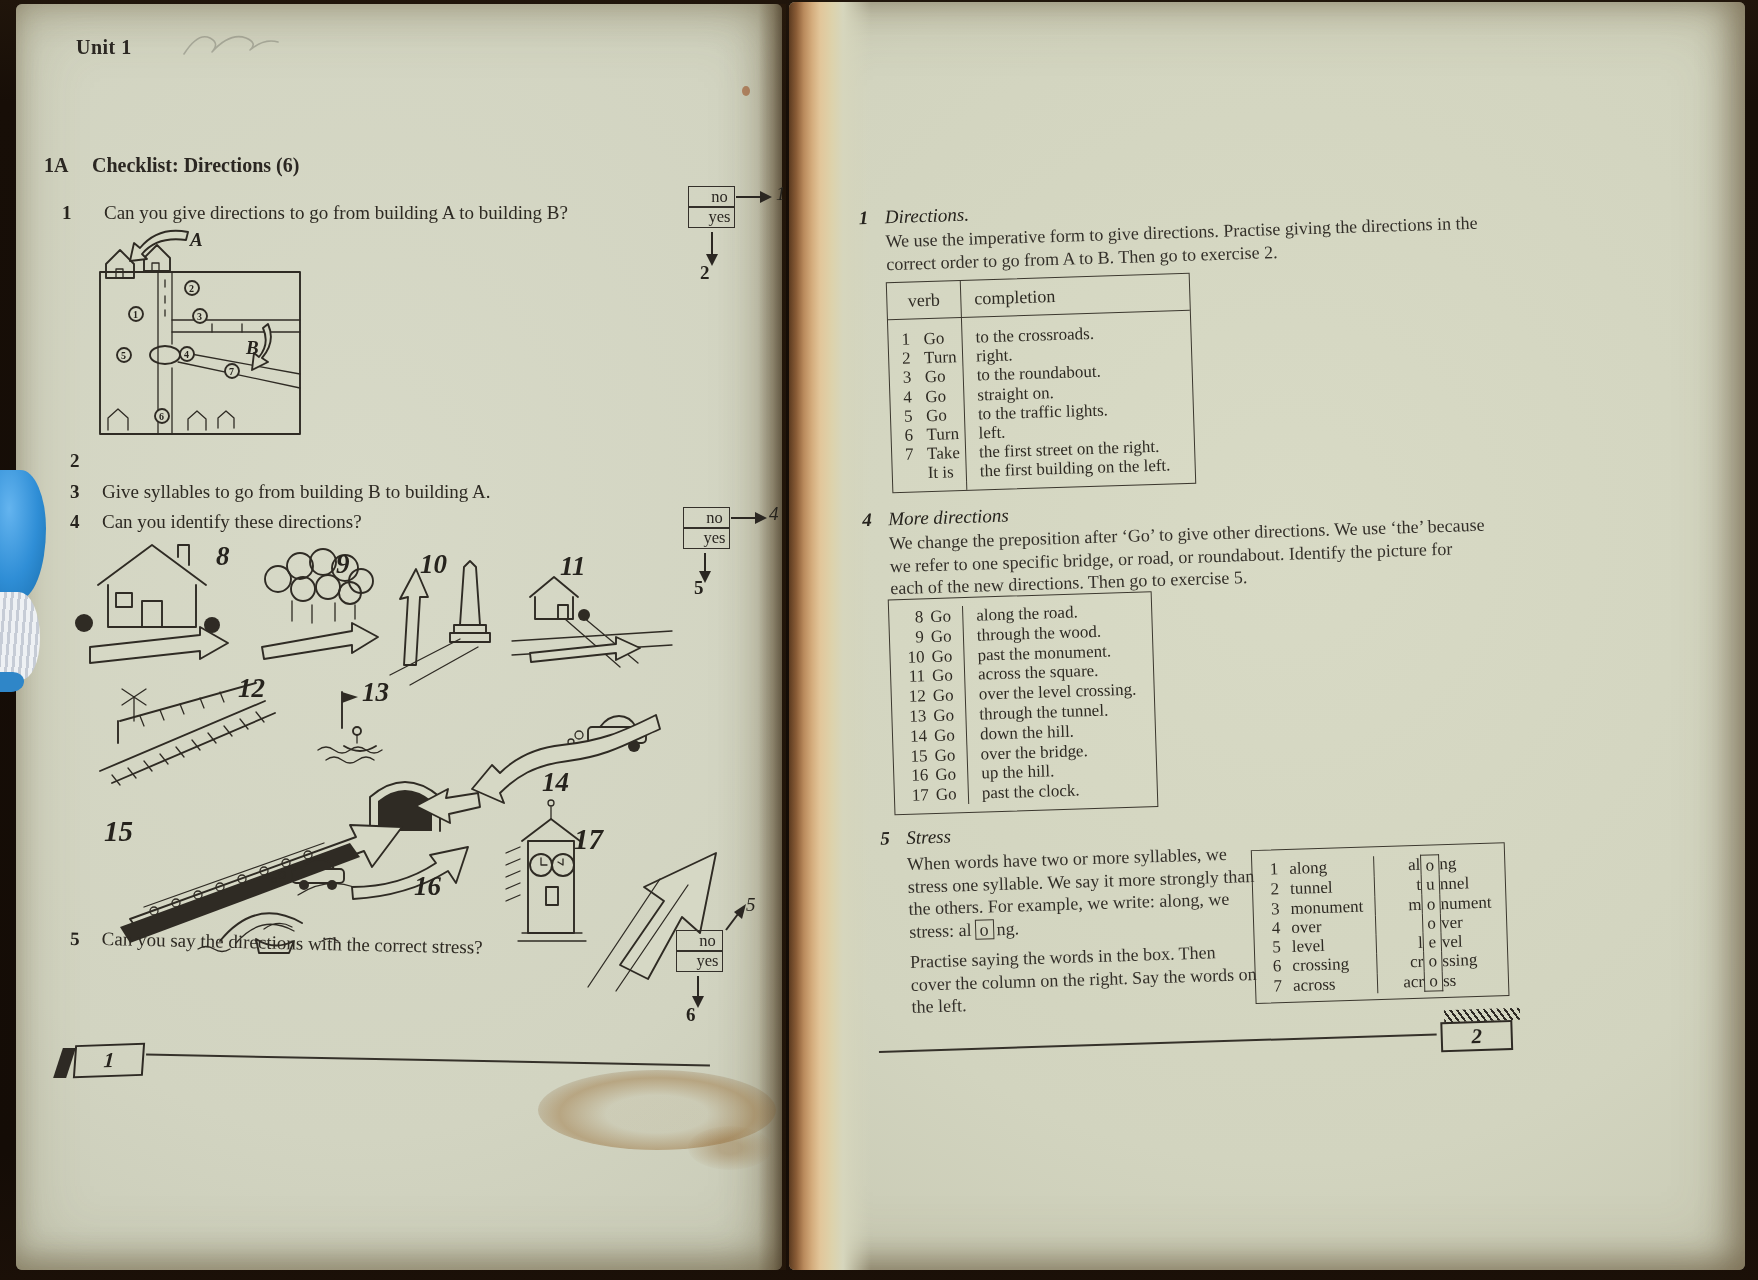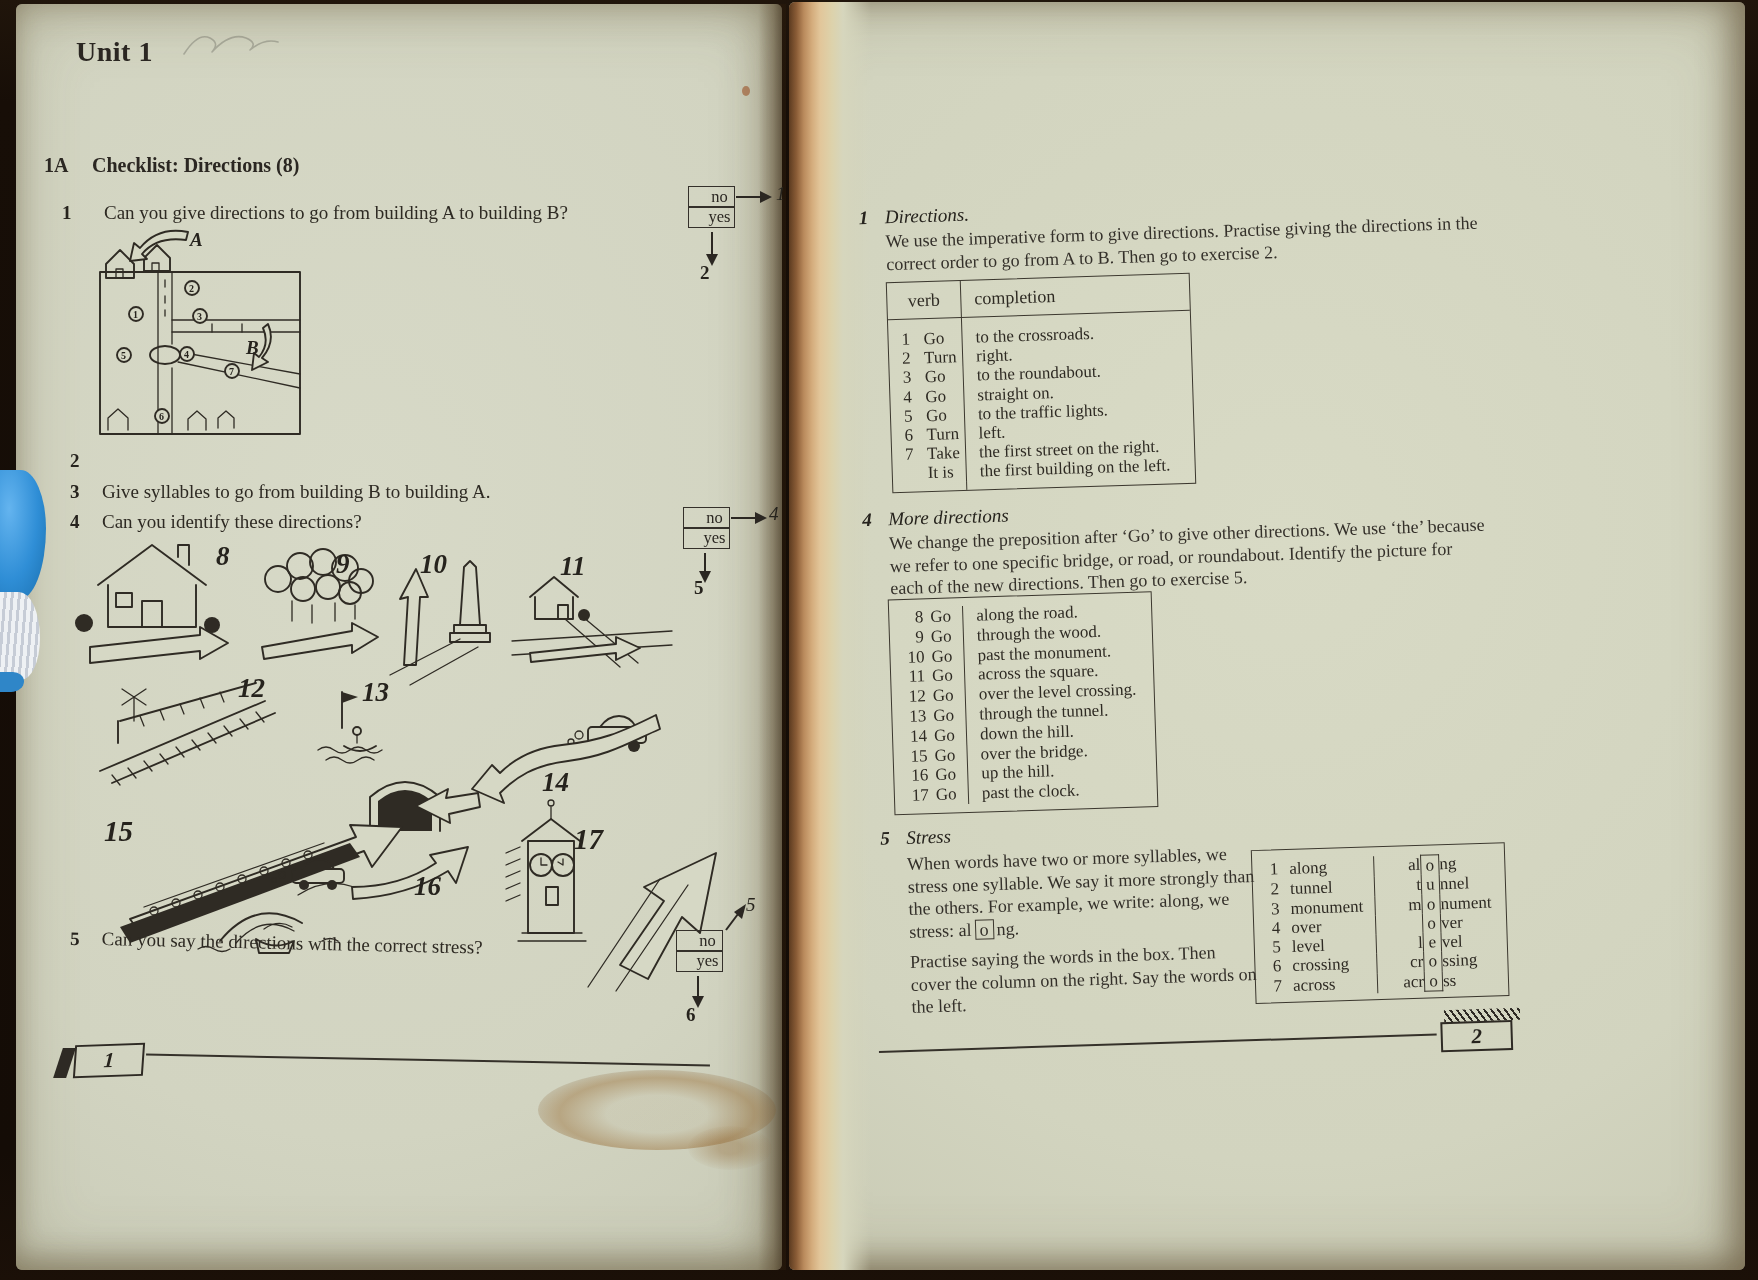--- a/index.html
+++ b/index.html
@@ -97,28 +97,28 @@
   <div class="abs" id="lseam"></div>
 
   <div id="fabric-blue"></div>
   <div id="fabric-white"></div>
   <div id="fabric-tail"></div>
 
   <div class="stain" id="stain1"></div>
   <div class="stain" id="stain2"></div>
   <div class="stain" id="freckle"></div>
 
-  <div class="txt b" style="left:76px;top:36px;font-size:28px;letter-spacing:.5px">Unit 1</div>
+  <div class="txt b" style="left:76px;top:36px;font-size:20px;letter-spacing:.5px">Unit 1</div>
 
   <svg id="scribble" class="sk" style="left:176px;top:20px" width="110" height="48" viewBox="0 0 110 48">
     <path d="M8 34 q14 -22 26 -16 q10 5 2 14 q18 -20 34 -14 q12 5 4 12 q14 -12 28 -8"></path>
   </svg>
 
   <div class="txt b" style="left:44px;top:154px;font-size:20px">1A</div>
-  <div class="txt b" style="left:92px;top:154px;font-size:20px">Checklist: Directions (8)</div>
+  <div class="txt b" style="left:92px;top:154px;font-size:20px">Checklist: Directions (6)</div>
 
   <div class="txt itemnum" style="left:62px;top:202px">1</div>
   <div class="txt item" style="left:104px;top:202px">Can you give directions to go from building A to building B?</div>
 
   <svg class="sk" style="left:92px;top:224px" width="222" height="216" viewBox="0 0 222 216">
     <path d="M14 40 l14 -14 14 14 v14 h-28 z"></path>
       <path class="thin" d="M24 54 v-9 h7 v9"></path>
     <path d="M52 34 l13 -13 13 13 v13 h-26 z"></path>
       <path class="thin" d="M60 47 v-8 h7 v8"></path>
     <path class="fillp" d="M96 8 q-30 -6 -48 16 l-6 -5 -4 18 17 -2 -5 -5 q15 -18 44 -14 z"></path>

